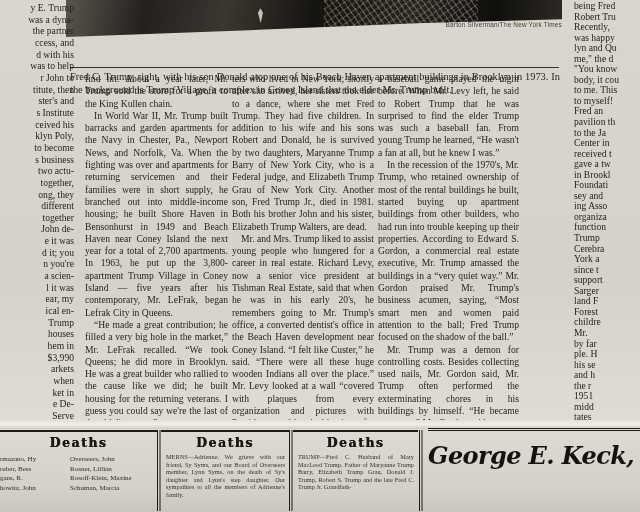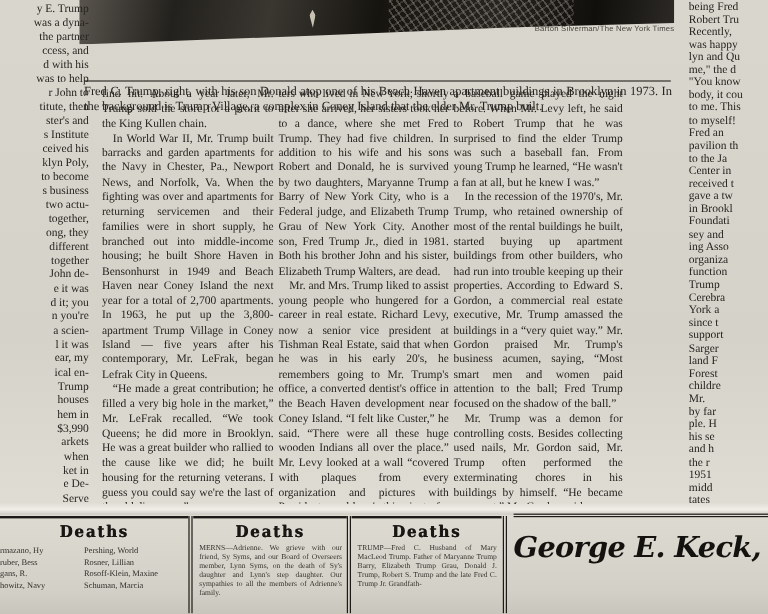--- a/index.html
+++ b/index.html
@@ -169,22 +169,22 @@
 tates</div>
 
   <div class="fold"></div>
 
   <div class="deaths-box" id="deaths-box-1">
     <div class="deaths-hed">Deaths</div>
     <div class="names-row">
       <div class="names-col-a">rmazano, Hy
 ruber, Bess
 gans, R.
-howitz, Navy</div>
-      <div class="names-col-b">Pershing, World
+howitz, John</div>
+      <div class="names-col-b">Overseers, John
 Rosner, Lillian
 Rosoff-Klein, Maxine
 Schuman, Marcia</div>
     </div>
   </div>
   <div class="vdiv" id="vdiv-1"></div>
 
   <div class="deaths-box" id="deaths-box-2">
     <div class="deaths-hed">Deaths</div>
     <div class="notice">MERNS—Adrienne. We grieve with our friend, Sy Syms, and our Board of Overseers member, Lynn Syms, on the death of Sy's daughter and Lynn's step daughter. Our sympathies to all the members of Adrienne's family.</div>

